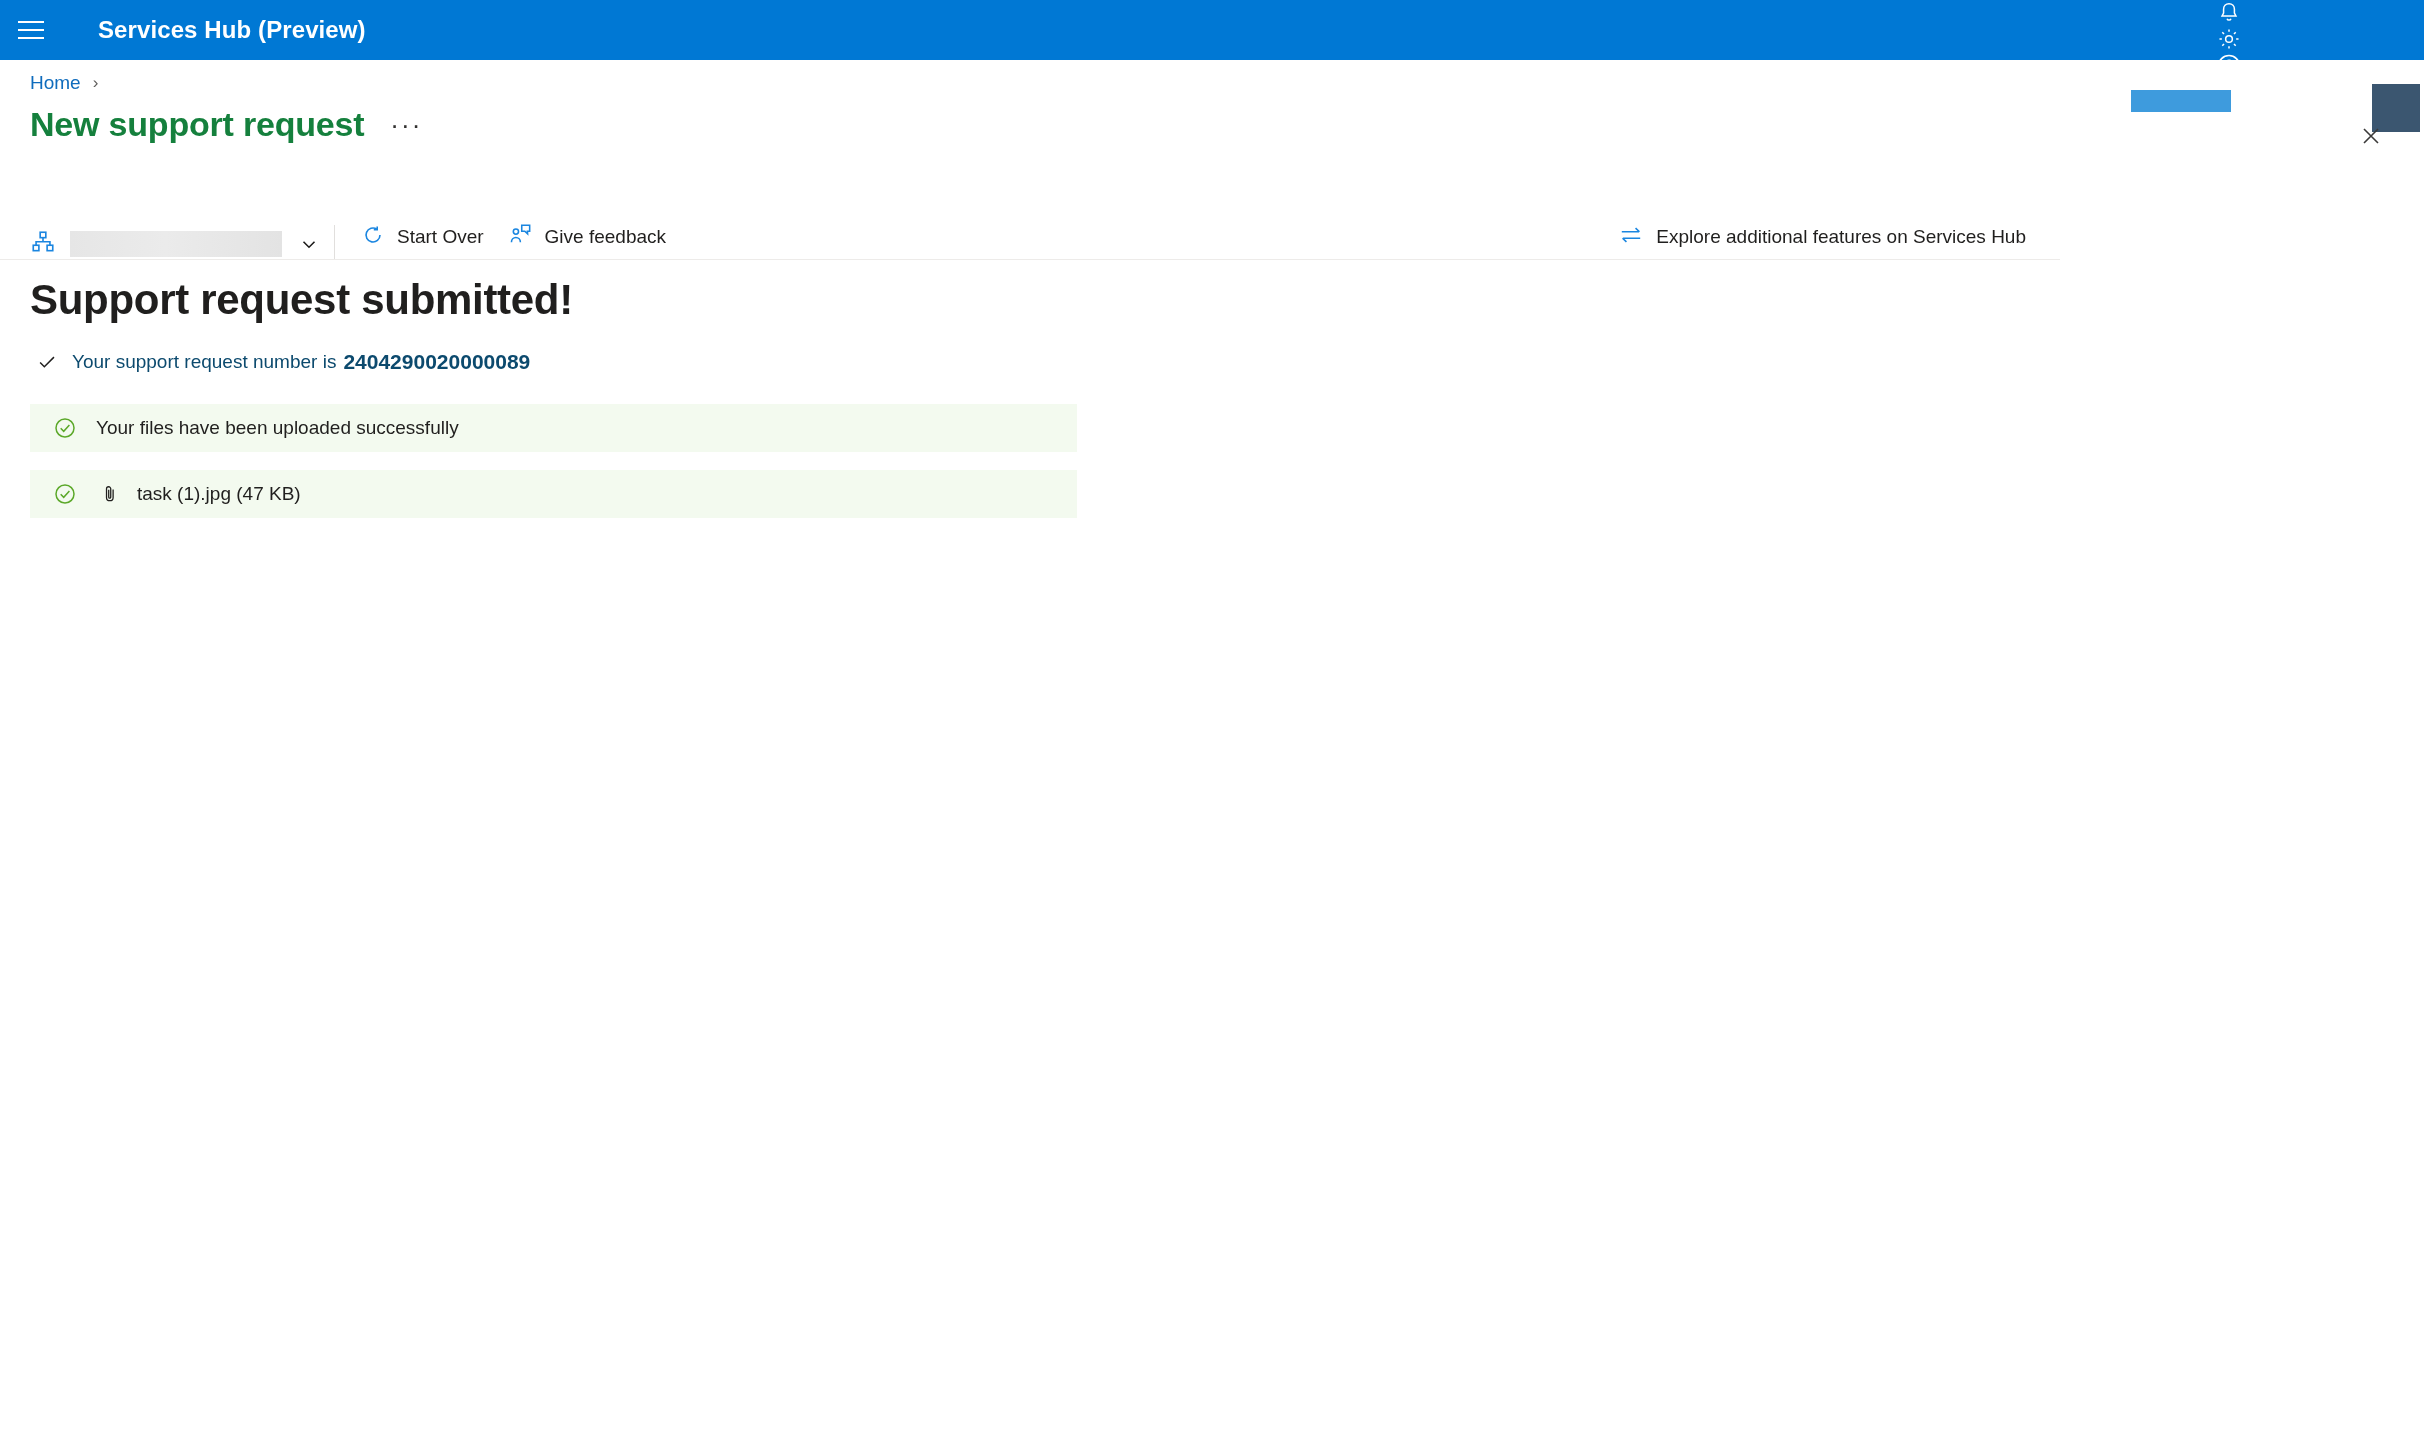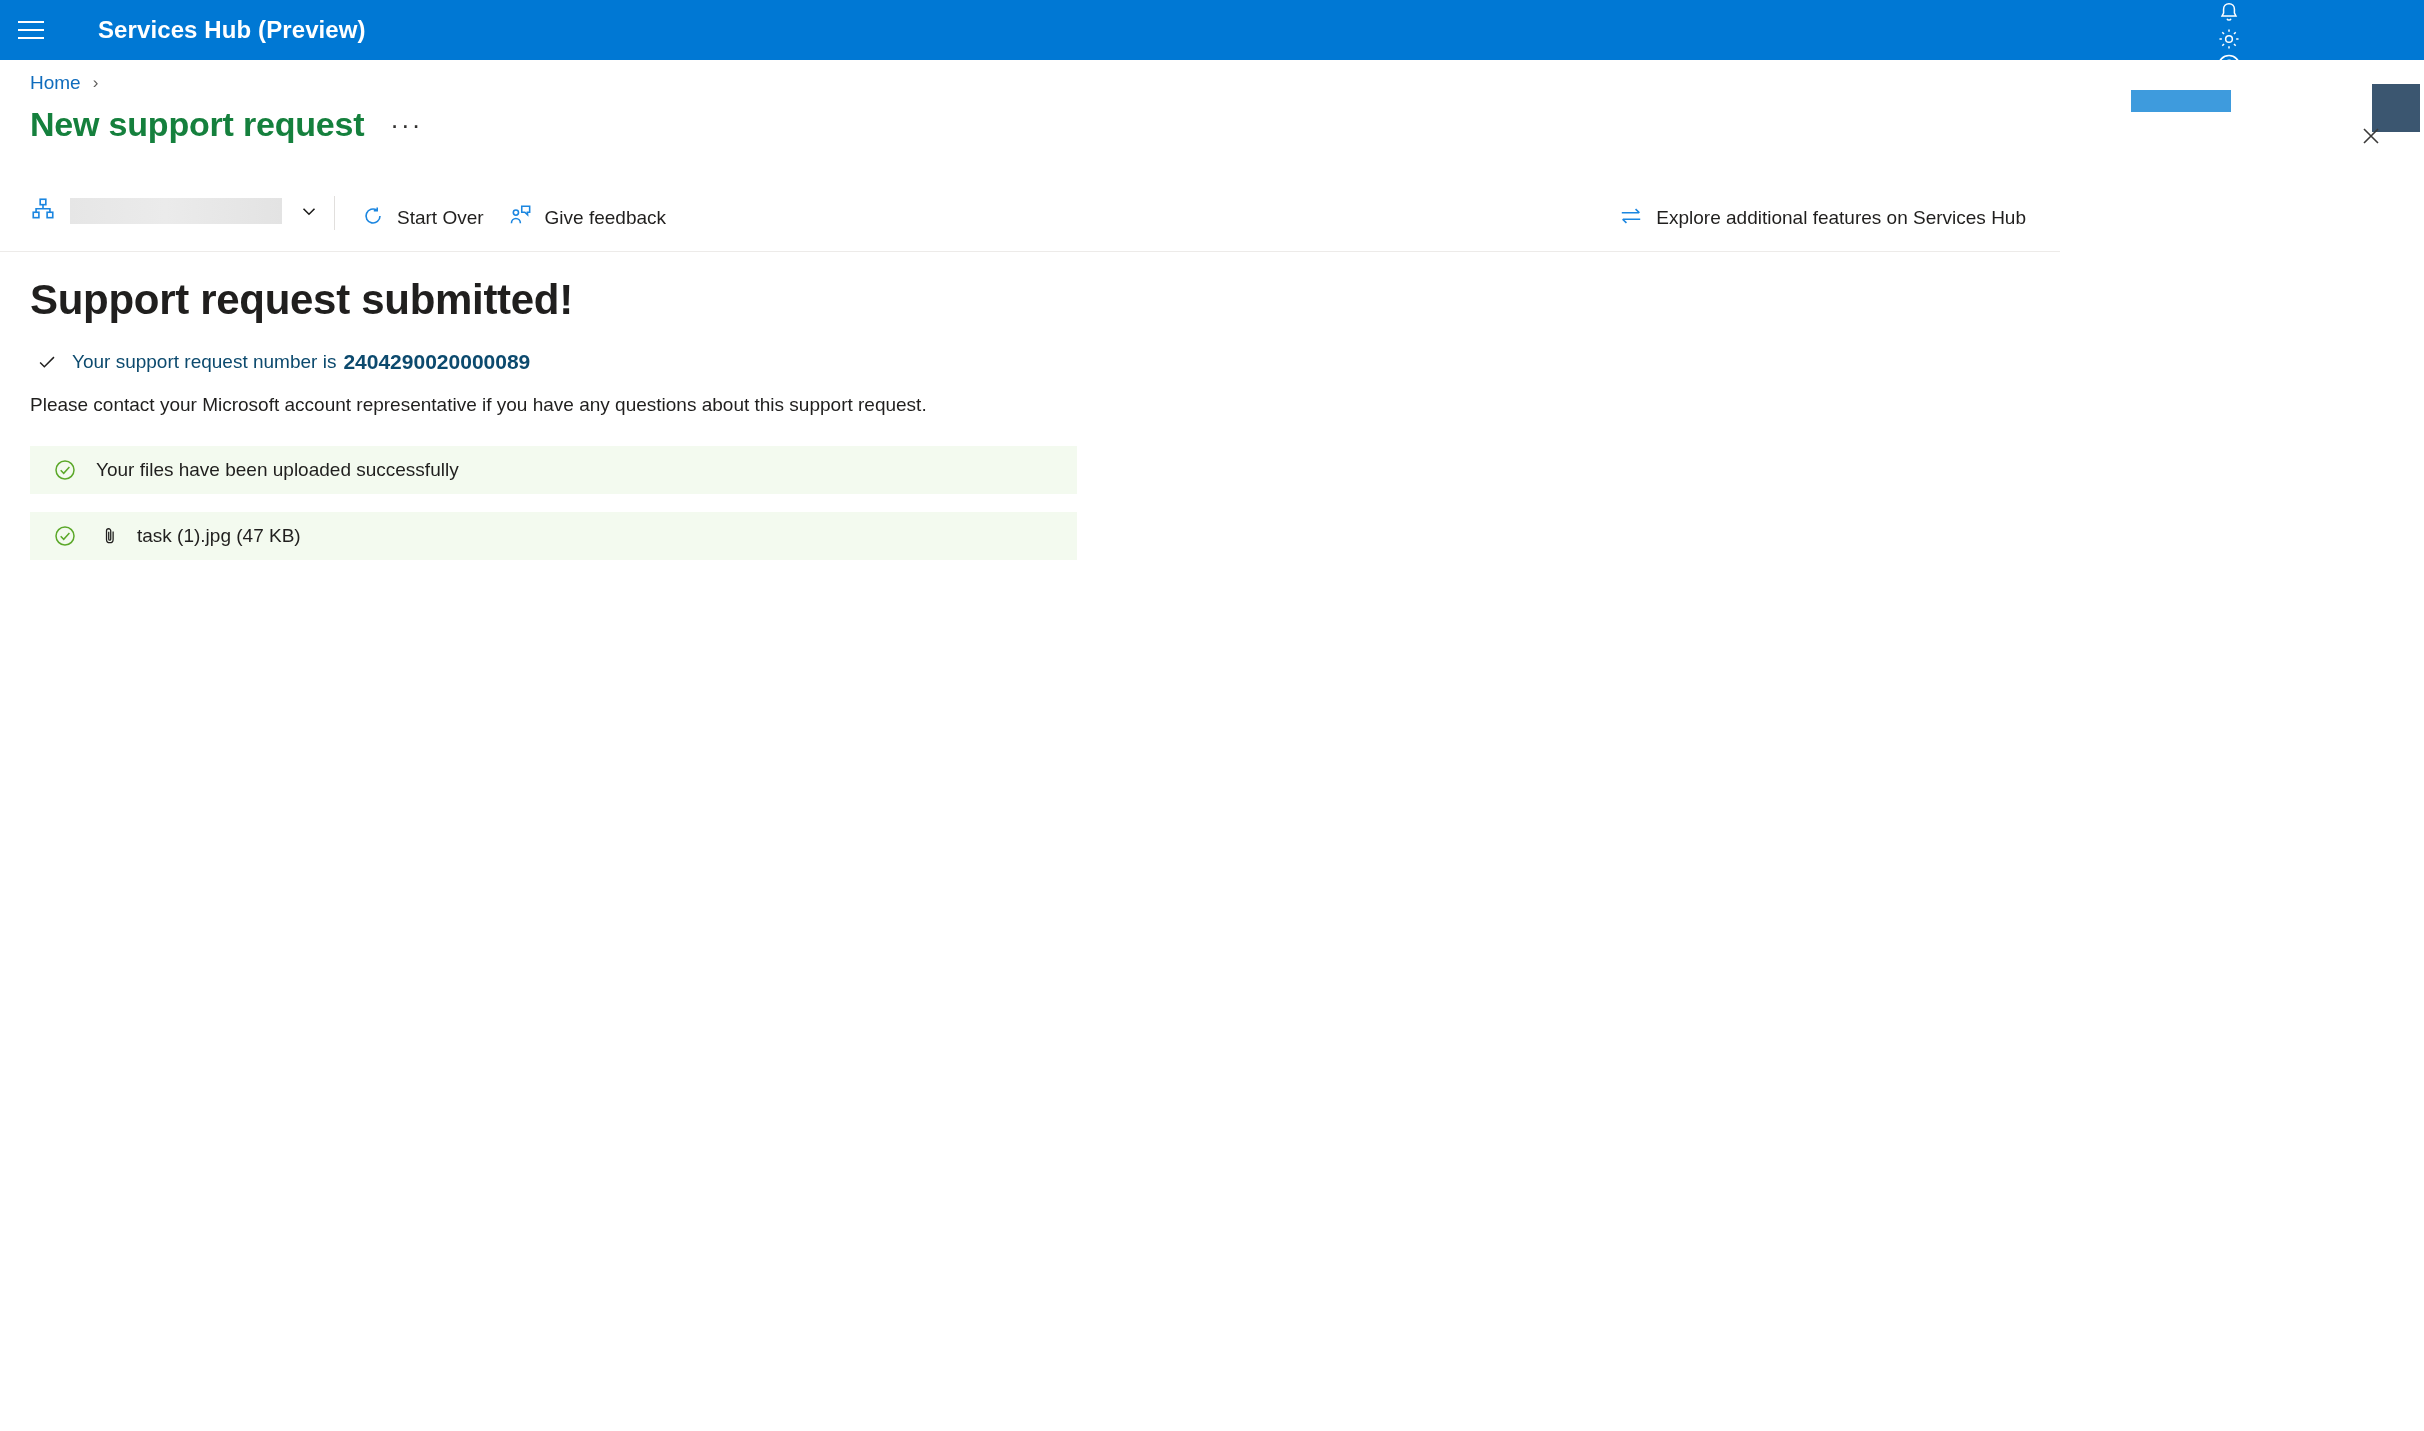--- a/index.html
+++ b/index.html
@@ -113,23 +113,23 @@
   }
   .close-x {
     position: absolute; top: 115px; right: 30px;
     width: 46px; height: 46px;
     display: flex; align-items: center; justify-content: center;
     cursor: pointer;
   }
 
   
   .commandbar {
-    position: absolute; top: 196px; left: 0;
+    position: absolute; top: 204px; left: 0;
     width: 2060px; height: 56px;
-    display: flex; align-items: flex-start;
+    display: flex; align-items: flex-end;
     border-bottom: 1px solid #edebe9;
   }
   .cmd-item {
     display: flex; align-items: center;
     height: 44px; padding: 0 12px;
     cursor: pointer; white-space: nowrap;
     font-size: 19px; color: #201f1e;
   }
   .cmd-item .lbl { margin-left: 12px; }
   .org-select {
@@ -340,21 +340,20 @@
   <div class="req-line">
     <span class="req-check">
       <svg width="22" height="22" viewBox="0 0 24 24" fill="none" stroke="#201f1e" stroke-width="1.6">
         <path d="M4.5 12.6l4.6 4.6L19.6 6.7"></path>
       </svg>
     </span>
     <span>Your support request number is</span>
     <span class="req-number">2404290020000089</span>
   </div>
 
-  <div class="contact-line">Please contact your Microsoft account representative if you have any questions about this support request.</div>
 
   <div class="success-bar first">
     <span class="bar-check">
       <svg width="24" height="24" viewBox="0 0 24 24" fill="none" stroke="#5ba829" stroke-width="1.5">
         <circle cx="12" cy="12" r="9"></circle>
         <path d="M7.7 12.3l3 3 5.7-6.2"></path>
       </svg>
     </span>
     <span class="bar-text">Your files have been uploaded successfully</span>
   </div>

